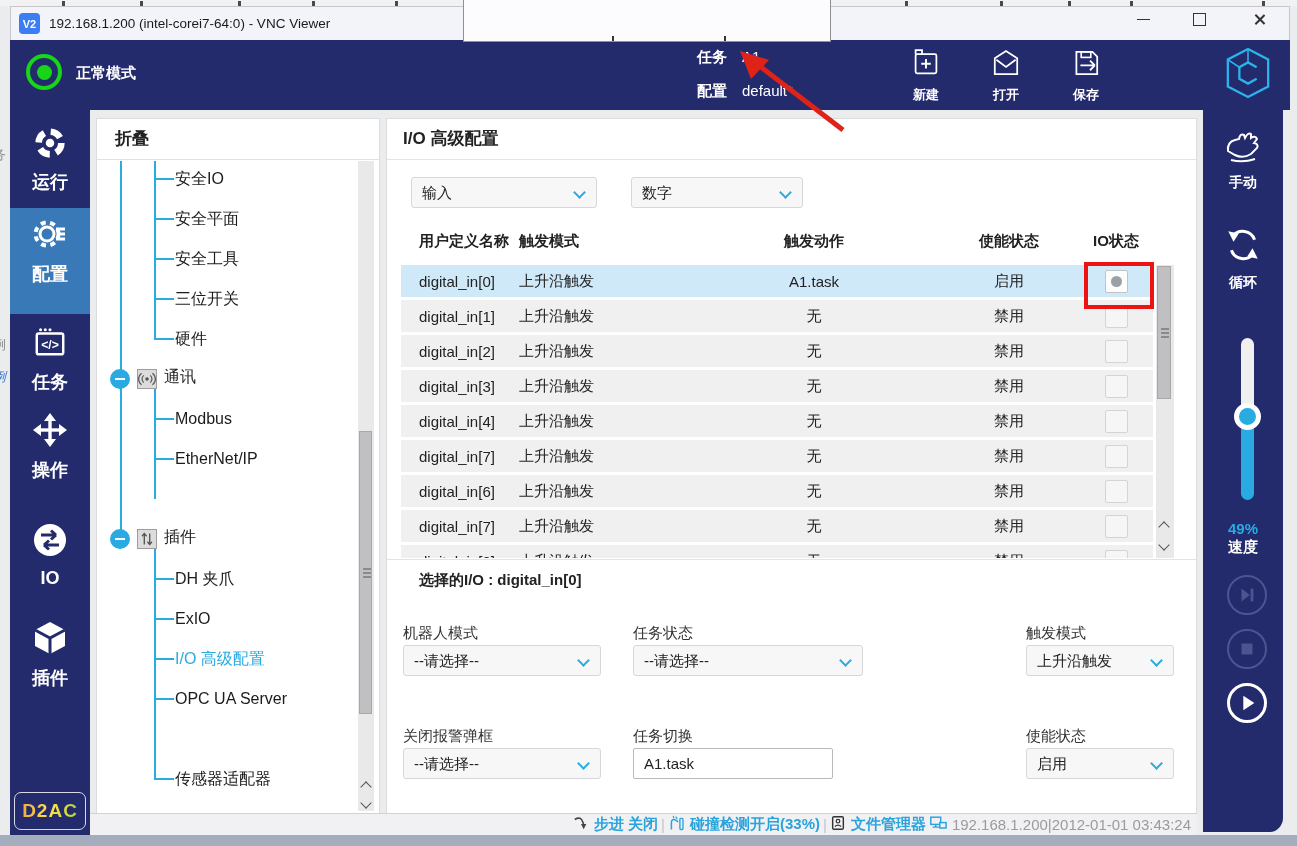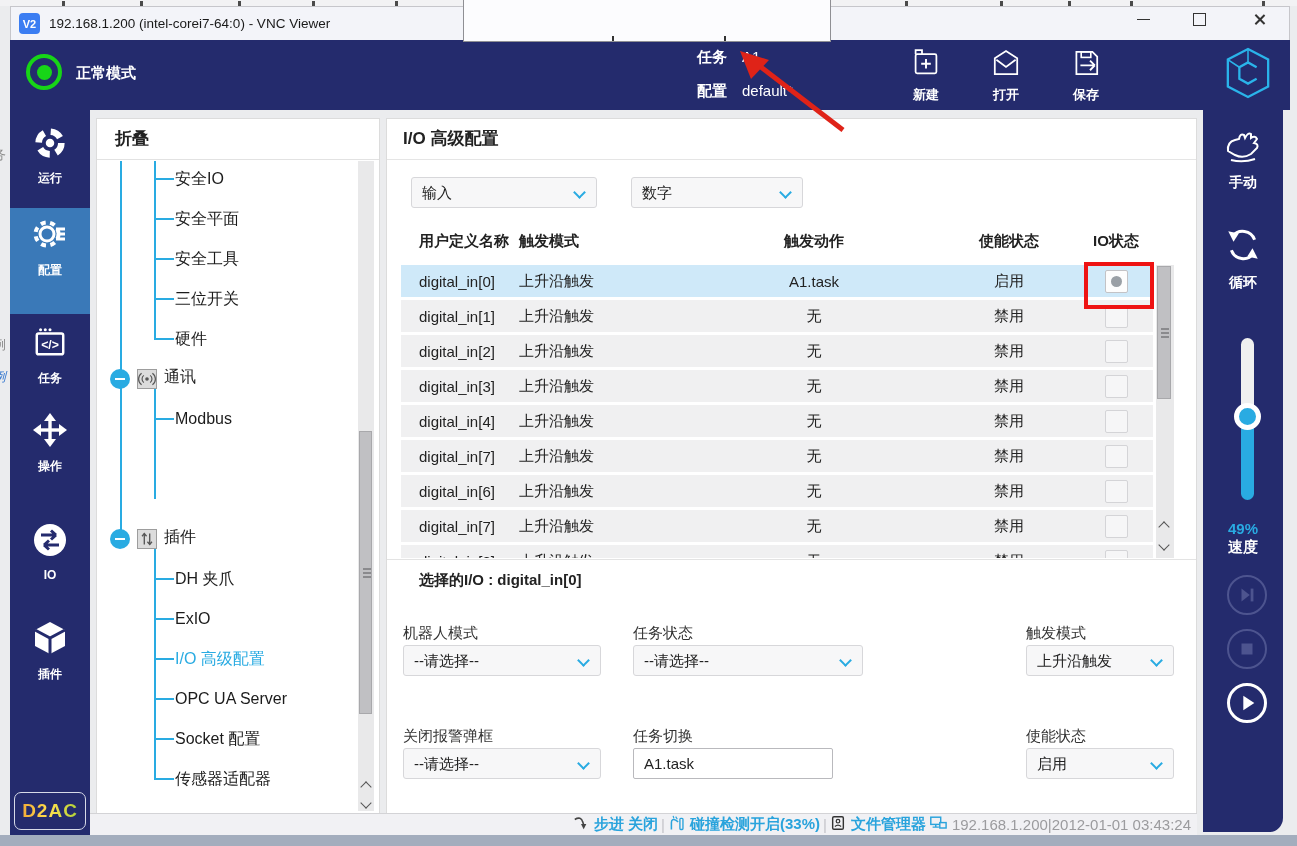--- a/index.html
+++ b/index.html
@@ -27,21 +27,21 @@
   .tc-row b{font-weight:bold;} .tc-row span{font-weight:normal;}
   .nav-btn{position:absolute;top:47px;width:62px;display:flex;flex-direction:column;align-items:center;gap:3px;color:#fff;cursor:default;}
   .nav-btn .lbl{font-size:13px;font-weight:bold;}
   
   #vnctab{left:463px;top:0;width:368px;height:42px;background:#fcfcfe;border:1px solid #8f8f94;border-top:none;box-sizing:border-box;}
   #vnctab i{position:absolute;bottom:0;width:2px;height:5px;background:#333;}
   
   #lsidebar{left:10px;top:110px;width:80px;height:725px;background:#242b6d;}
   .side-active{position:absolute;left:0;top:98px;width:80px;height:106px;background:#3a79b8;}
   .side-item{position:absolute;left:0;width:80px;display:flex;flex-direction:column;align-items:center;gap:6px;color:#fff;}
-  .side-item .lbl{font-size:12px;font-weight:bold;}
+  .side-item .lbl{font-size:18px;font-weight:bold;}
   .brand-btn{position:absolute;left:4px;top:682px;width:70px;height:36px;border:1.4px solid #d6dae8;border-radius:7px;
     display:flex;align-items:center;justify-content:center;font-size:19px;font-weight:bold;letter-spacing:1px;
     color:#e8c83e;background-image:linear-gradient(90deg,#ef9f33,#ffe14d,#9acd32);
     -webkit-background-clip:text;background-clip:text;-webkit-text-fill-color:transparent;}
   
   .panel{position:absolute;background:#fff;border:1px solid #dcdcdc;box-sizing:border-box;}
   #treepanel{left:96px;top:118px;width:284px;height:696px;}
   .tree-head{height:40px;line-height:40px;padding-left:18px;font-size:17px;font-weight:bold;border-bottom:1px solid #e2e2e2;}
   .tline{position:absolute;width:2px;background:#29abe2;}
   .tree-row{position:absolute;left:0;width:250px;height:40px;display:flex;align-items:center;font-size:16px;color:#1b1b1b;}
@@ -306,20 +306,23 @@
             <circle cx="10" cy="10" r="2" fill="#555"></circle>
             <path d="M6.5 14 a5 5 0 0 1 0 -8 M13.5 6 a5 5 0 0 1 0 8 M4 16.5 a8 8 0 0 1 0 -13 M16 3.5 a8 8 0 0 1 0 13" stroke="#555" fill="none" stroke-width="1.3"></path>
           </svg>
       </span>
       <span class="node-label">通讯</span>
     </div>
 
     <div class="tree-row tree-leaf" style="top:280px">
         <span>Modbus</span>
       </div>
+    <div class="tree-row tree-leaf" style="top:320px">
+        <span>EtherNet/IP</span>
+      </div>
 
     <div class="tree-row" style="top:400px">
       <span class="minus-circle"></span>
       <span class="node-icon">
         <svg width="18" height="18" viewBox="0 0 20 20">
             <path d="M7 4 V16 M13 4 V16" stroke="#555" stroke-width="1.5"></path>
             <path d="M4.5 7 L7 4 L9.5 7 M10.5 13 L13 16 L15.5 13" fill="none" stroke="#555" stroke-width="1.5"></path>
           </svg>
       </span>
       <span class="node-label">插件</span>
@@ -330,23 +333,20 @@
       </div>
     <div class="tree-row tree-leaf" style="top:480px">
         <span>ExIO</span>
       </div>
     <div class="tree-row tree-leaf tree-sel" style="top:520px">
         <span>I/O 高级配置</span>
       </div>
     <div class="tree-row tree-leaf" style="top:560px">
         <span>OPC UA Server</span>
       </div>
-    <div class="tree-row tree-leaf" style="top:600px">
-        <span>Socket 配置</span>
-      </div>
     <div class="tree-row tree-leaf" style="top:640px">
         <span>传感器适配器</span>
       </div>
 
     <div class="sb-track" style="left:261px;top:42px;width:16px;height:650px">
       <div class="sb-thumb" style="top:270px;width:13px;height:283px">
         <i class="grip" style="top:136px"></i>
           <i class="grip" style="top:140px"></i>
           <i class="grip" style="top:144px"></i>
       </div>

